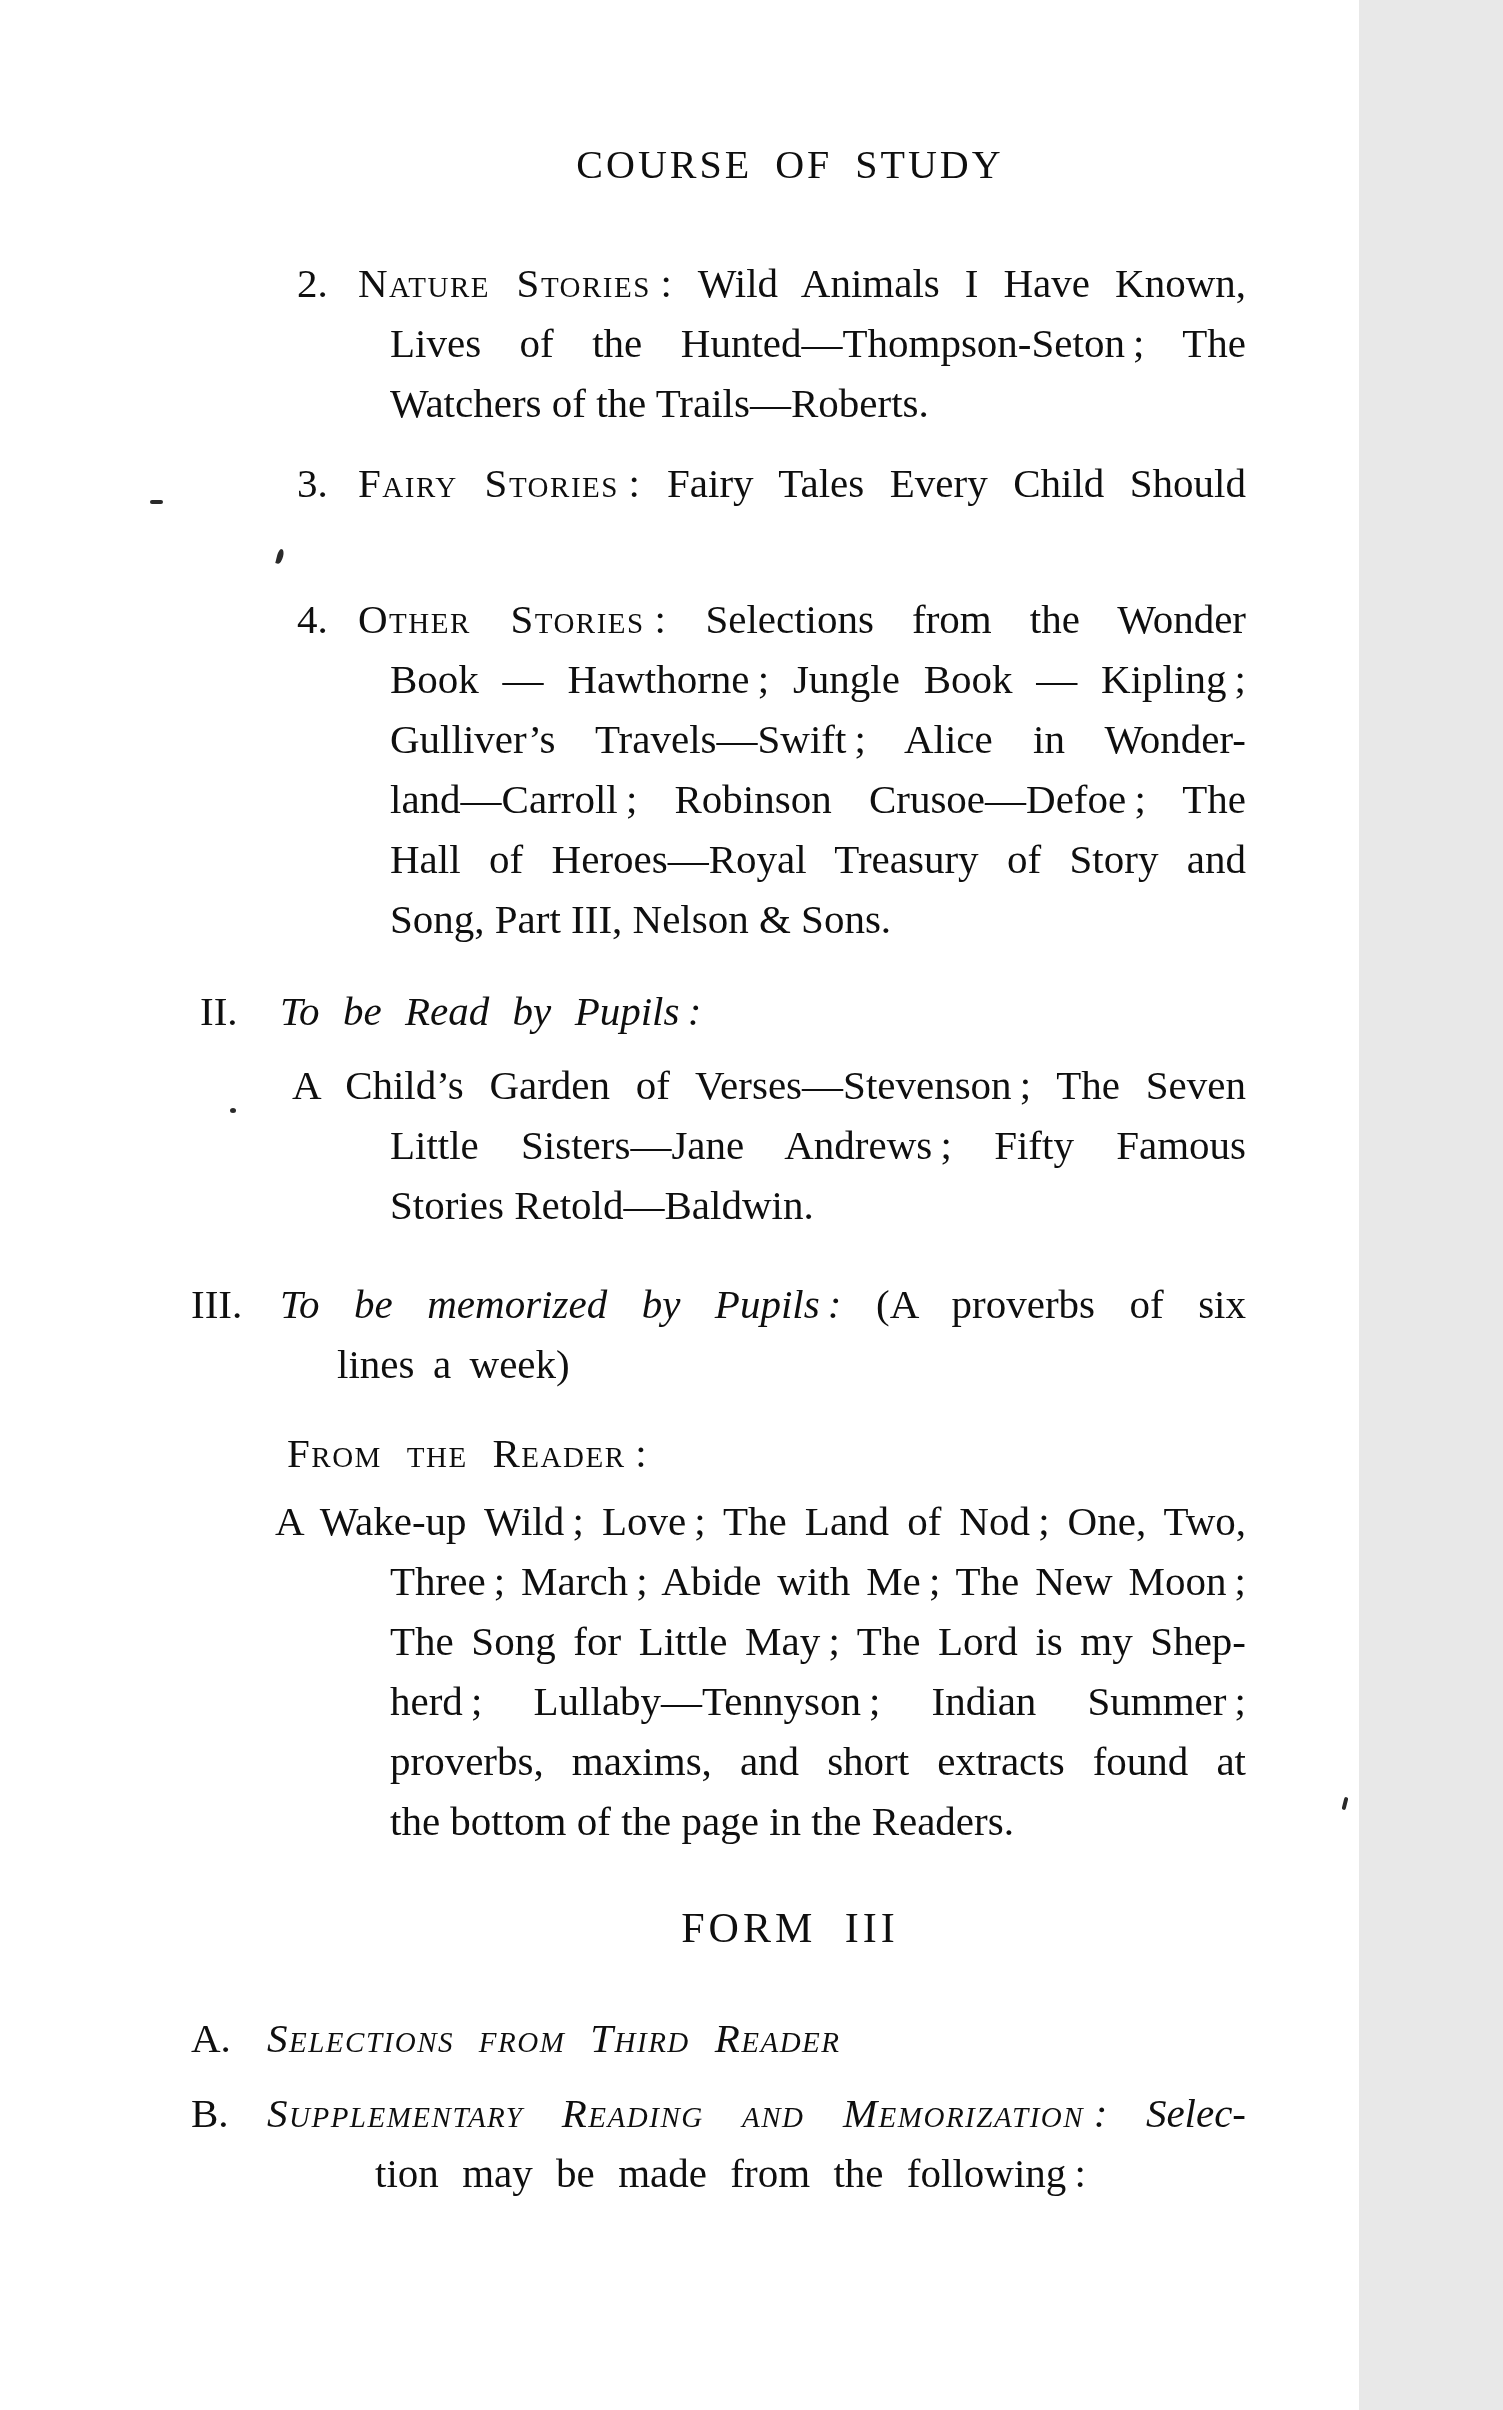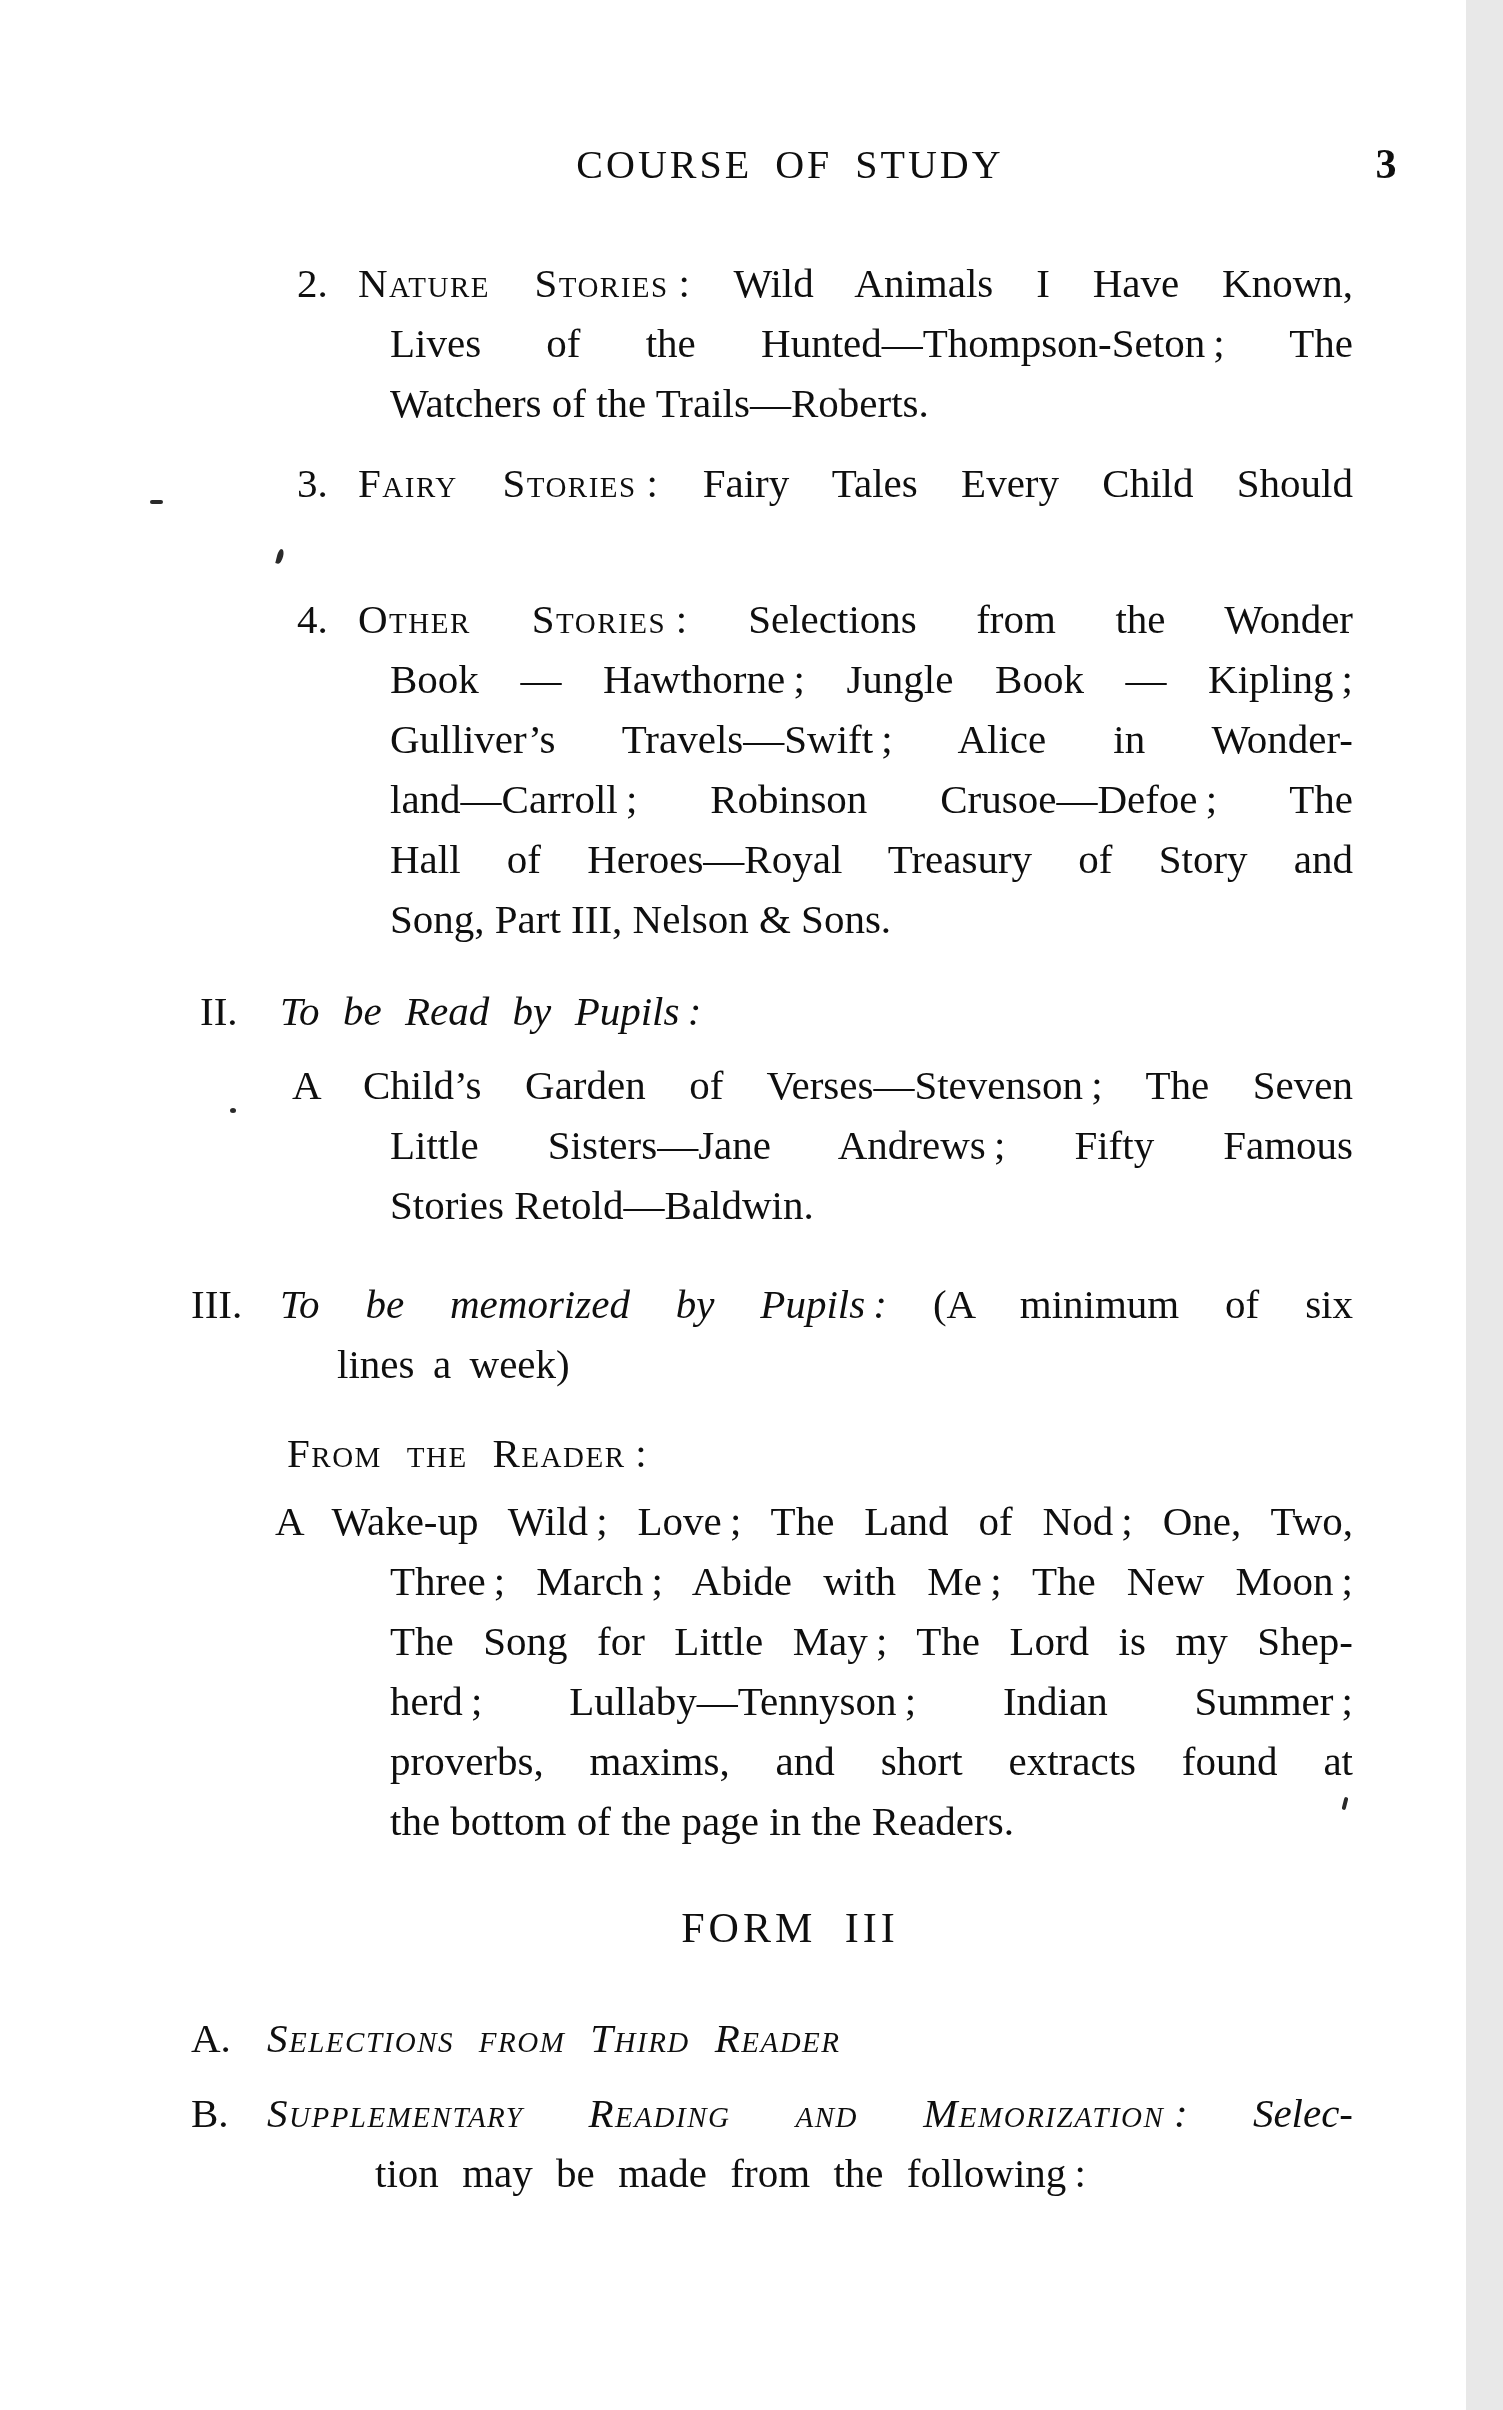--- a/index.html
+++ b/index.html
@@ -1,18 +1,18 @@
 <!DOCTYPE html>
 <html><head>
 <meta charset="utf-8">
 <style>
   html,body{margin:0;padding:0;background:#e8e8e8;}
   .page{
     position:relative;
-    width:1466px;height:2410px;
+    width:1359px;height:2410px;
     background:#ffffff;
     font-family:"Liberation Serif","DejaVu Serif",serif;
     color:#0f0f0f;
     overflow:hidden;
   }
   .hdr-title{
     position:absolute;left:190px;top:142px;width:1200px;
     text-align:center;font-size:40px;line-height:46px;
     letter-spacing:3px;word-spacing:10px;
   }
@@ -94,21 +94,21 @@
   </section>
 
   <section class="para" style="top:1055px">
     <div class="line just ml292">A Child’s Garden of Verses—Stevenson ; The Seven</div>
     <div class="line just ml390">Little Sisters—Jane Andrews ; Fifty Famous</div>
     <div class="line ml390">Stories Retold—Baldwin.</div>
   </section>
 
   <section class="para" style="top:1274px">
     <span class="num num-roman">III.</span>
-    <div class="line just ml280"><span class="it">To be memorized by Pupils :</span> <span>(A minimum of six</span></div>
+    <div class="line just ml280"><span class="it">To be memorized by Pupils :</span> <span>(A proverbs of six</span></div>
     <div class="line ml337 wsp2">lines a week)</div>
   </section>
 
   <section class="para" style="top:1423px">
     <div class="line ml287 sc wsp">From the Reader :</div>
   </section>
 
   <section class="para" style="top:1491px">
     <div class="line just ml275">A Wake-up Wild ; Love ; The Land of Nod ; One, Two,</div>
     <div class="line just ml390">Three ; March ; Abide with Me ; The New Moon ;</div>

